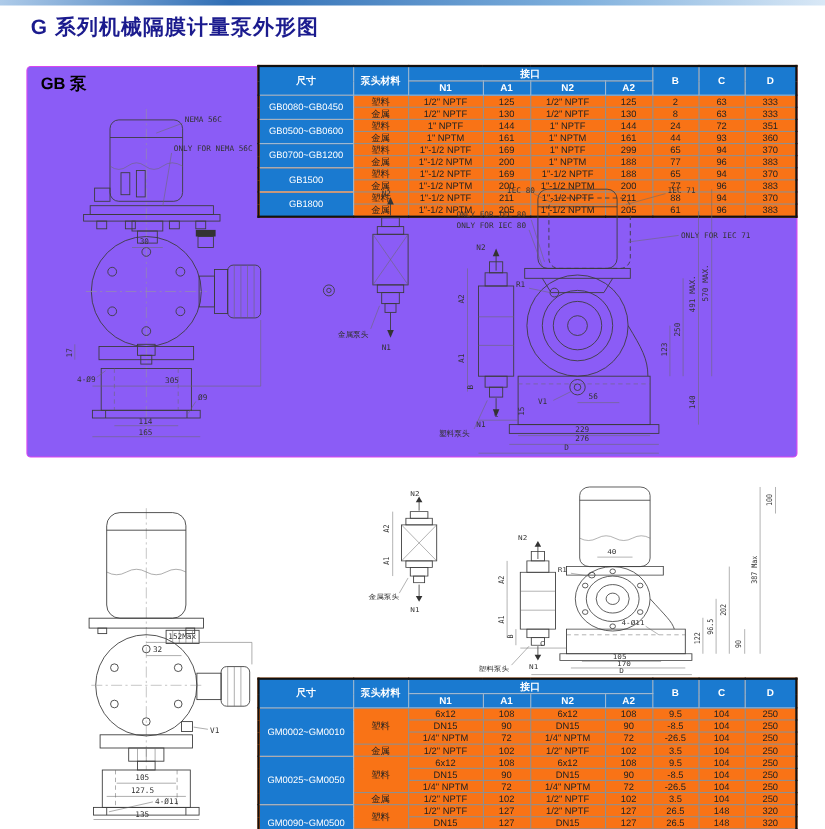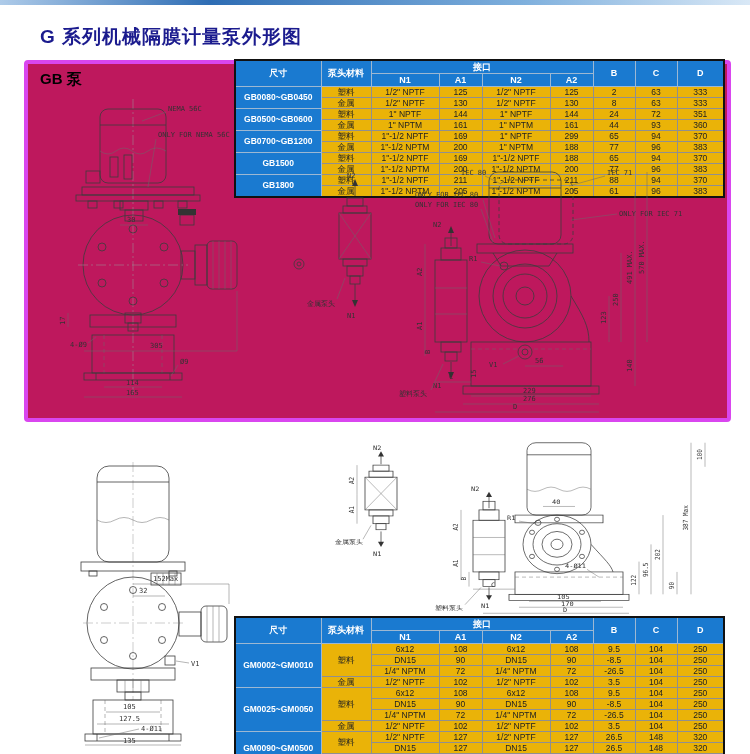--- a/index.html
+++ b/index.html
@@ -1,29 +1,29 @@
 <!DOCTYPE html>
 <html style="--accent: #1a7ad0;"><head>
 <meta charset="utf-8">
 <style>
   html,body{margin:0;padding:0;background:#fff;}
   #page{position:relative;width:750px;height:754px;background:#fff;font-family:"Liberation Sans",sans-serif;overflow:hidden;}
   .topbar{position:absolute;top:0;left:0;width:750px;height:5px;
     background:linear-gradient(90deg,#aecbe9,#2e6db4 28%,#7fb0dd 70%,#d9e8f6);}
-  #title{position:absolute;left:28px;top:12px;margin:12px;font-size:19px;font-weight:bold;color:#1b1b8e;letter-spacing:1px;}
-  .panel{position:absolute;left:24px;width:699px;border:4px solid #d946ef;border-radius:4px;background:#be185d;}
+  #title{position:absolute;left:28px;top:12px;margin:0;font-size:19px;font-weight:bold;color:#1b1b8e;letter-spacing:1px;}
+  .panel{position:absolute;left:24px;width:699px;border:1px solid #d946ef;border-radius:4px;background:#8b5cf6;}
   #gb-panel{top:60px;height:354px;}
   #gm-panel{top:430px;height:320px;}
   .panel-title{position:absolute;left:12px;top:6px;font-size:15px;font-weight:bold;color:#000;}
-  table.spec{position:absolute;border-collapse:collapse;table-layout:fixed;width:489px;background:#eab308;border:2px solid #111;}
+  table.spec{position:absolute;border-collapse:collapse;table-layout:fixed;width:489px;background:#f97316;border:2px solid #111;}
   #gb-table{left:234px;top:59px;}
   #gm-table{left:234px;top:616px;}
   .spec th{background:var(--accent,#1a7ad0);color:#fff;font-weight:bold;border:1px solid #9db8d2;font-size:9px;height:12px;padding:0;line-height:1;}
   .spec td{border:1px solid #8f8f8f;text-align:center;padding:0 1px;height:10px;line-height:1.05;font-size:8.5px;color:#222;white-space:nowrap;overflow:hidden;}
-  .spec td.size-cell{background:var(--accent,#1a7ad0);color:#fff;font-weight:bold;border-color:#9db8d2;margin-top:35px;}
+  .spec td.size-cell{background:var(--accent,#1a7ad0);color:#fff;font-weight:normal;border-color:#9db8d2;margin-top:35px;}
   svg{position:absolute;}
   svg text{font:7px "DejaVu Sans Mono",monospace;fill:#333;}
   svg text.cn{font:7px "Liberation Sans",sans-serif;}
   svg .ln{stroke:#3c3c3c;fill:none;stroke-width:.8;}
   svg .thin{stroke:#6a6a6a;fill:none;stroke-width:.5;}
   svg .cl{stroke:#999;fill:none;stroke-width:.5;stroke-dasharray:10 3 2 3;}
   svg .dash{stroke-dasharray:4 3;}
   svg .fillD{fill:#333;stroke:none;}
 </style>
 </head>

